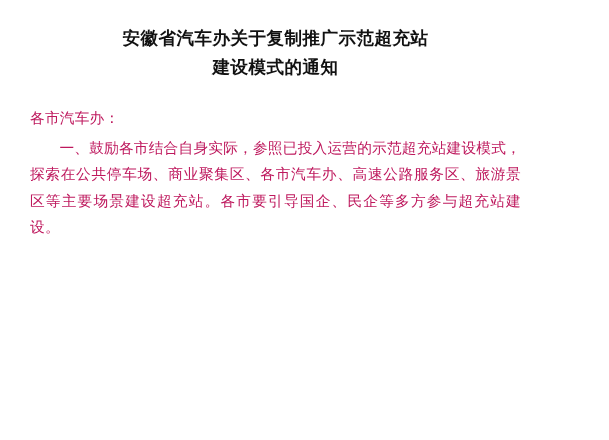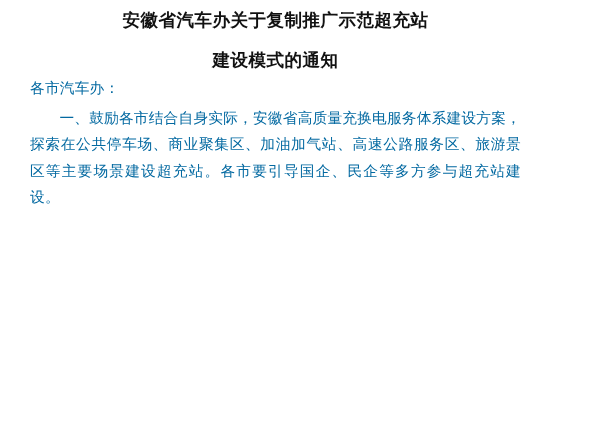--- a/index.html
+++ b/index.html
@@ -11,42 +11,44 @@
     height: 440px;
     background: #ffffff;
     font-family: "DejaVu Sans", "Liberation Sans", sans-serif;
     color: #000000;
     overflow: hidden;
   }
   #doc {
     width: 551px;
     height: 440px;
     box-sizing: border-box;
-    padding: 5px 30px 0 30px;
+    padding: 23px 30px 0 30px;
     position: relative;
   }
   .title {
     text-align: center;
     font-weight: bold;
     font-size: 17.5px;
     line-height: 30px;
     letter-spacing: 0.5px;
     color: #111111;
     margin: 0;
   }
   .title .line {
     display: block;
   }
   .title .line2 {
-    margin-top: 10px;
+    margin-top: 0;
+    font-family: Liberation Mono, monospace;
   }
   .body-text {
+    margin-top: 22px;
     font-size: 14.7px;
     line-height: 26.5px;
-    color: #0369a1;
+    color: #be185d;
     letter-spacing: 0.2px;
     text-align: justify;
   }
   .para {
     margin: 0 0 2px 0;
   }
   .indent {
     text-indent: 2em;
   }
   .salutation {
@@ -59,16 +61,16 @@
 
 <div id="doc">
 
   <h1 class="title">
     <span class="line line1">安徽省汽车办关于复制推广示范超充站</span>
     <span class="line line2">建设模式的通知</span>
   </h1>
 
   <div class="body-text">
     <p class="para salutation">各市汽车办：</p>
-    <p class="para indent">一、鼓励各市结合自身实际，安徽省高质量充换电服务体系建设方案，探索在公共停车场、商业聚集区、加油加气站、高速公路服务区、旅游景区等主要场景建设超充站。各市要引导国企、民企等多方参与超充站建设。</p>
+    <p class="para indent">一、鼓励各市结合自身实际，参照已投入运营的示范超充站建设模式，探索在公共停车场、商业聚集区、各市汽车办、高速公路服务区、旅游景区等主要场景建设超充站。各市要引导国企、民企等多方参与超充站建设。</p>
   </div>
 
 </div>
 
 </body></html>

